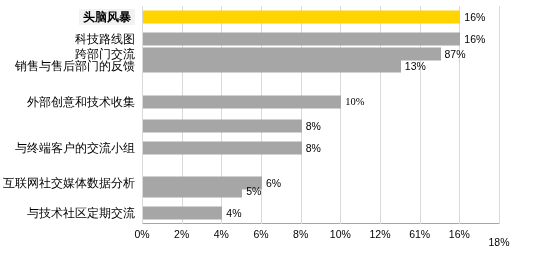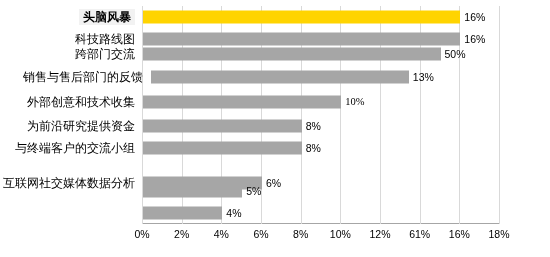--- a/index.html
+++ b/index.html
@@ -125,64 +125,64 @@
           <span class="val-label" style="left: 322.333px;">16%</span>
         </div>
         <div class="row" style="top: 21.8px; height: 21.8px;">
           <span class="cat-label">科技路线图</span>
           <div class="bar" style="width: 317.333px;"></div>
           <span class="val-label" style="left: 322.333px;">16%</span>
         </div>
         <div class="row" style="top: 37px; height: 21.8px;">
           <span class="cat-label">跨部门交流</span>
           <div class="bar" style="width: 297.5px;"></div>
-          <span class="val-label" style="left: 302.5px;">50%</span>
+          <span class="val-label" style="left: 302.5px;">87%</span>
         </div>
-        <div class="row" style="top: 60px; height: 21.8px; margin-left: 8px;">
+        <div class="row" style="top: 49px; height: 21.8px;">
           <span class="cat-label">销售与售后部门的反馈</span>
           <div class="bar" style="width: 257.833px;"></div>
           <span class="val-label" style="left: 262.833px;">13%</span>
         </div>
         <div class="row" style="top: 85px; height: 21.8px; font-family: Liberation Serif, serif;">
           <span class="cat-label">外部创意和技术收集</span>
           <div class="bar" style="width: 198.333px;"></div>
           <span class="val-label" style="left: 203.333px;">10%</span>
         </div>
         <div class="row" style="top: 109px; height: 21.8px;">
-          <span class="cat-label">为前沿研究提供资金</span>
           <div class="bar" style="width: 158.667px;"></div>
           <span class="val-label" style="left: 163.667px;">8%</span>
         </div>
         <div class="row" style="top: 130.8px; height: 21.8px;">
           <span class="cat-label">与终端客户的交流小组</span>
           <div class="bar" style="width: 158.667px;"></div>
           <span class="val-label" style="left: 163.667px;">8%</span>
         </div>
         <div class="row" style="top: 166px; height: 21.8px;">
           <span class="cat-label">互联网社交媒体数据分析</span>
           <div class="bar" style="width: 119px;"></div>
           <span class="val-label" style="left: 124px;">6%</span>
         </div>
         <div class="row" style="top: 174.4px; height: 21.8px;">
           <div class="bar" style="width: 99.1667px;"></div>
           <span class="val-label" style="left: 104.167px;">5%</span>
         </div>
         <div class="row" style="top: 196.2px; height: 21.8px;">
+          <span class="cat-label">与技术社区定期交流</span>
           <div class="bar" style="width: 79.3333px;"></div>
           <span class="val-label" style="left: 84.3333px;">4%</span>
         </div>
       </div>
   </div>
 
   <div class="xticks" id="xticks">
       <span class="xtick" style="left: 0px;">0%</span>
       <span class="xtick" style="left: 39.6667px;">2%</span>
       <span class="xtick" style="left: 79.3333px;">4%</span>
       <span class="xtick" style="left: 119px;">6%</span>
       <span class="xtick" style="left: 158.667px;">8%</span>
       <span class="xtick" style="left: 198.333px;">10%</span>
       <span class="xtick" style="left: 238px;">12%</span>
       <span class="xtick" style="left: 277.667px;">61%</span>
       <span class="xtick" style="left: 317.333px;">16%</span>
-      <span class="xtick" style="left: 357px;">18%</span>
+      <span class="xtick" style="left: 357px; margin-top: 8px;">18%</span>
     </div>
 
 </div>
 
 </body></html>

